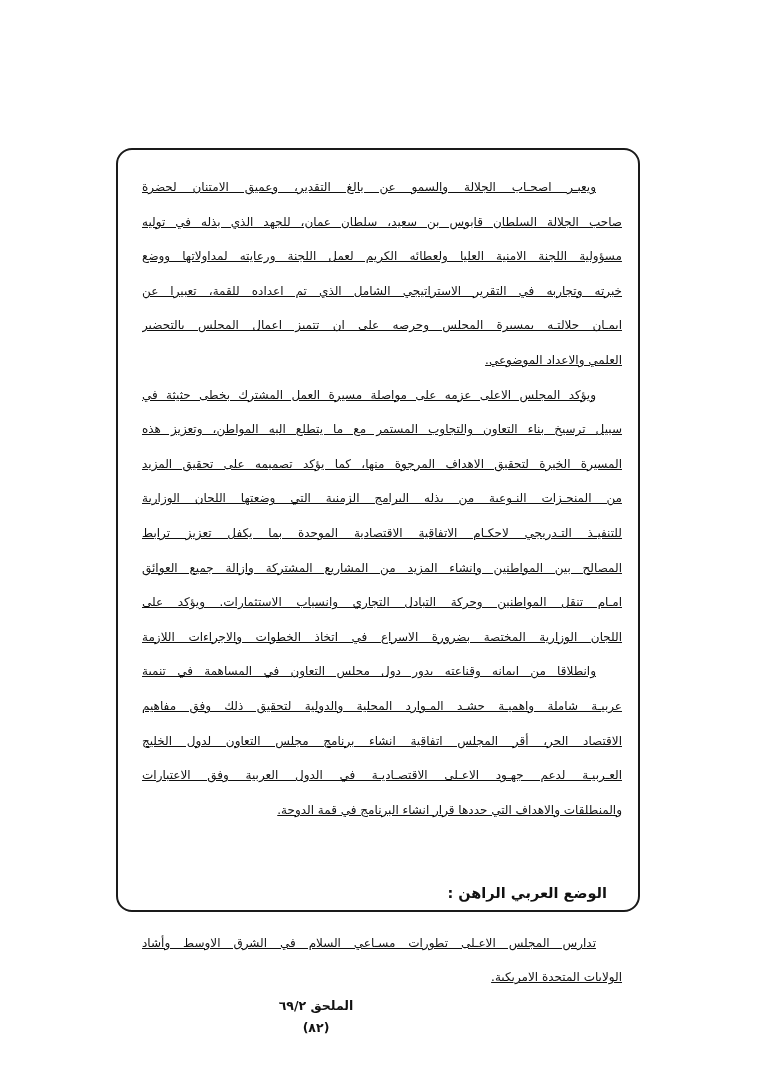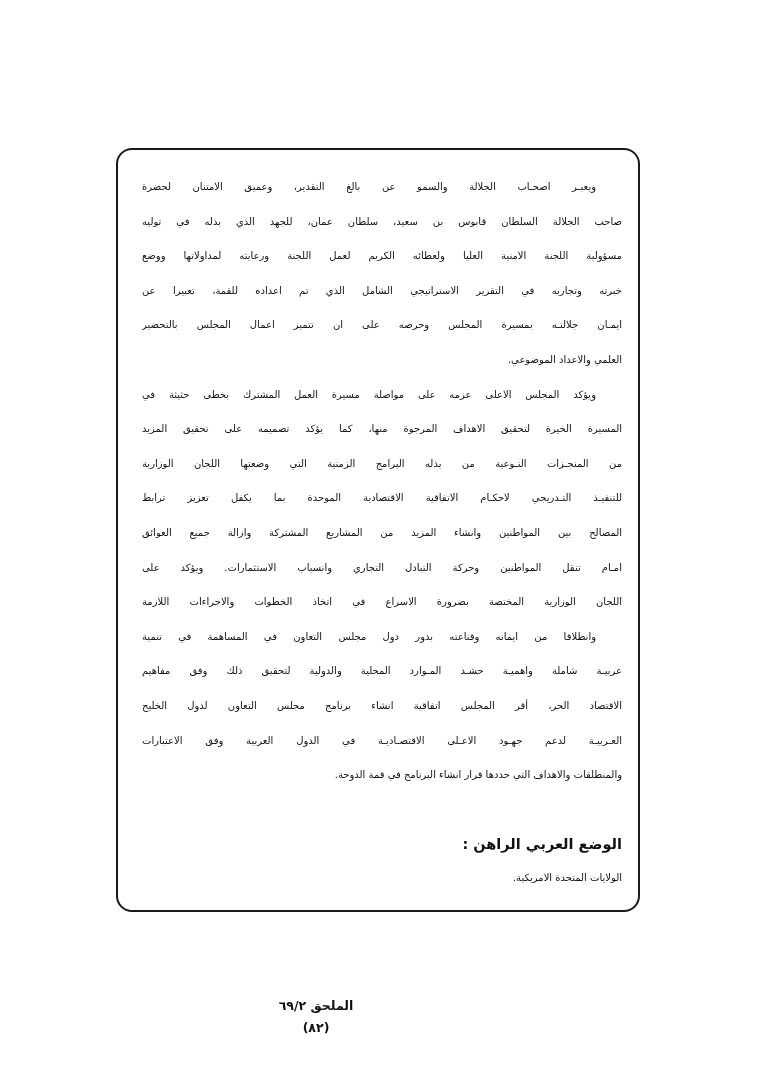--- a/index.html
+++ b/index.html
@@ -29,25 +29,26 @@
       position: absolute;
       left: 142px;
       width: 480px;
       top: 170px;
       direction: rtl;
     }
     .line {
       display: block;
       height: 34.6px;
       line-height: 34.6px;
-      font-size: 10px;
+      font-size: 12px;
       white-space: nowrap;
       text-align: justify;
       text-align-last: justify;
       overflow: hidden;
+      text-decoration: underline;
     }
     .line.indent {
       padding-right: 26px;
     }
     .line.last {
       text-align-last: right;
     }
     .gap {
       display: block;
       height: 34px;
@@ -85,39 +86,41 @@
     <span class="line indent">ويعبـر اصحـاب الجلالة والسمو عن بالغ التقدير، وعميق الامتنان لحضرة</span>
     <span class="line">صاحب الجلالة السلطان قابوس بن سعيد، سلطان عمان، للجهد الذي بذله في توليه</span>
     <span class="line">مسؤولية اللجنة الامنية العليا ولعطائه الكريم لعمل اللجنة ورعايته لمداولاتها ووضع</span>
     <span class="line">خبرته وتجاربه في التقرير الاستراتيجي الشامل الذي تم اعداده للقمة، تعبيرا عن</span>
     <span class="line">ايمـان جلالتـه بمسيرة المجلس وحرصه على ان تتميز اعمال المجلس بالتحضير</span>
     <span class="line last">العلمي والاعداد الموضوعي.</span>
   </div>
 
   <div>
     <span class="line indent">ويؤكد المجلس الاعلى عزمه على مواصلة مسيرة العمل المشترك بخطى حثيثة في</span>
+    <span class="line">سبيل ترسيخ بناء التعاون والتجاوب المستمر مع ما يتطلع اليه المواطن، وتعزيز هذه</span>
     <span class="line">المسيرة الخيرة لتحقيق الاهداف المرجوة منها، كما يؤكد تصميمه على تحقيق المزيد</span>
     <span class="line">من المنجـزات النـوعية من بذله البرامج الزمنية التي وضعتها اللجان الوزارية</span>
     <span class="line">للتنفيـذ التـدريجي لاحكـام الاتفاقية الاقتصادية الموحدة بما يكفل تعزيز ترابط</span>
     <span class="line">المصالح بين المواطنين وانشاء المزيد من المشاريع المشتركة وازالة جميع العوائق</span>
     <span class="line">امـام تنقل المواطنين وحركة التبادل التجاري وانسياب الاستثمارات. ويؤكد على</span>
     <span class="line">اللجان الوزارية المختصة بضرورة الاسراع في اتخاذ الخطوات والاجراءات اللازمة</span>
   </div>
 
   <div>
     <span class="line indent">وانطلاقا من ايمانه وقناعته بدور دول مجلس التعاون في المساهمة في تنمية</span>
     <span class="line">عربيـة شاملة واهميـة حشـد المـوارد المحلية والدولية لتحقيق ذلك وفق مفاهيم</span>
     <span class="line">الاقتصاد الحر، أقر المجلس اتفاقية انشاء برنامج مجلس التعاون لدول الخليج</span>
     <span class="line">العـربيـة لدعم جهـود الاعـلى الاقتصـاديـة في الدول العربية وفق الاعتبارات</span>
     <span class="line last">والمنطلقات والاهداف التي حددها قرار انشاء البرنامج في قمة الدوحة.</span>
   </div>
 
   <span class="gap"></span>
 
-  <h2 class="heading" style="margin:0;text-align:right;">الوضع العربي الراهن :</h2>
+  <h2 class="heading" style="margin:15px;text-align:right;">الوضع العربي الراهن :</h2>
 
   <div>
+    <span class="line indent">تدارس المجلس الاعـلى تطورات مسـاعي السلام في الشرق الاوسط وأشاد</span>
     <span class="line last">الولايات المتحدة الامريكية.</span>
   </div>
 </div>
 
 <div class="footer annex">الملحق ٦٩/٢</div>
 <div class="footer page">(٨٢)</div>
 
 </body></html>

